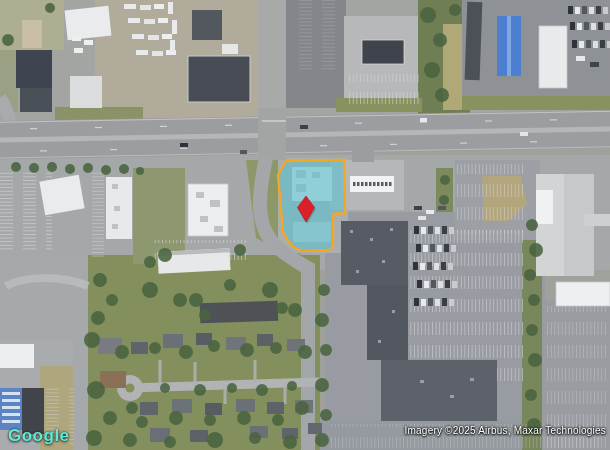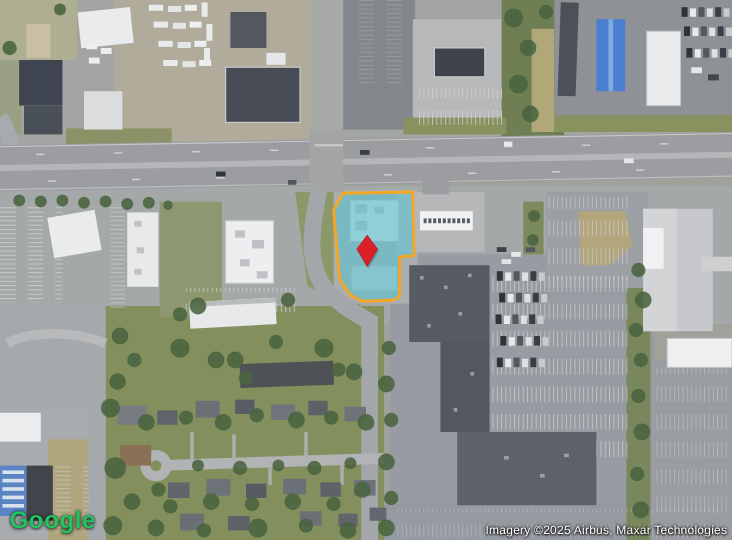--- a/index.html
+++ b/index.html
@@ -3,26 +3,26 @@
 <meta charset="utf-8">
 <style>
   html,body{margin:0;padding:0;background:#000;}
   .stage{
     position:relative;width:610px;height:450px;overflow:hidden;
     font-family:"Liberation Sans",sans-serif;
   }
   .stage svg{display:block;width:610px;height:450px;}
   .google-logo{
     position:absolute;left:8px;bottom:4px;
-    color:#22c55e;font-size:20px;font-weight:bold;letter-spacing:.5px;
+    color:#5eead4;font-size:17px;font-weight:bold;letter-spacing:.5px;
     text-shadow:0 1px 3px rgba(0,0,0,.75),0 0 2px rgba(0,0,0,.6);
     user-select:none;
   }
   .attribution{
-    position:absolute;right:4px;bottom:2px;
+    position:absolute;right:4px;bottom:14px;
     color:#fff;font-size:10px;letter-spacing:.2px;
     text-shadow:0 0 3px rgba(0,0,0,.95),0 0 2px rgba(0,0,0,.9),0 1px 2px rgba(0,0,0,.9);
     user-select:none;
   }
 </style>
 </head>
 <body>
 
 <div class="stage">
 <svg viewBox="0 0 610 450" xmlns="http://www.w3.org/2000/svg">

